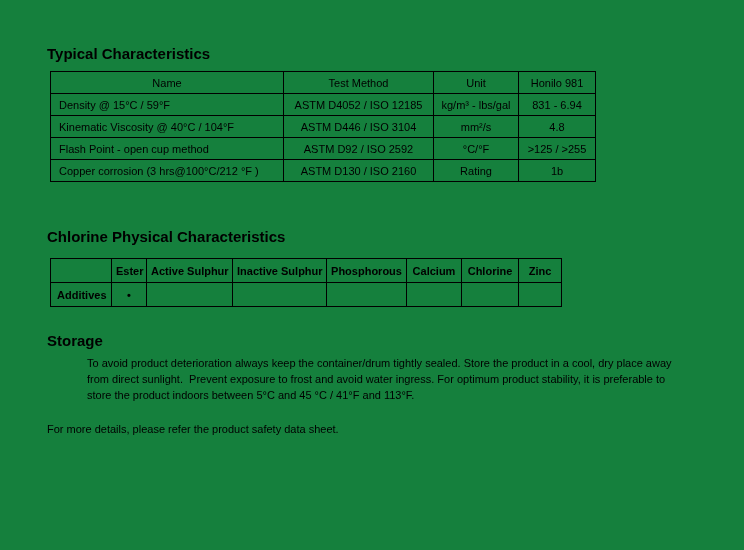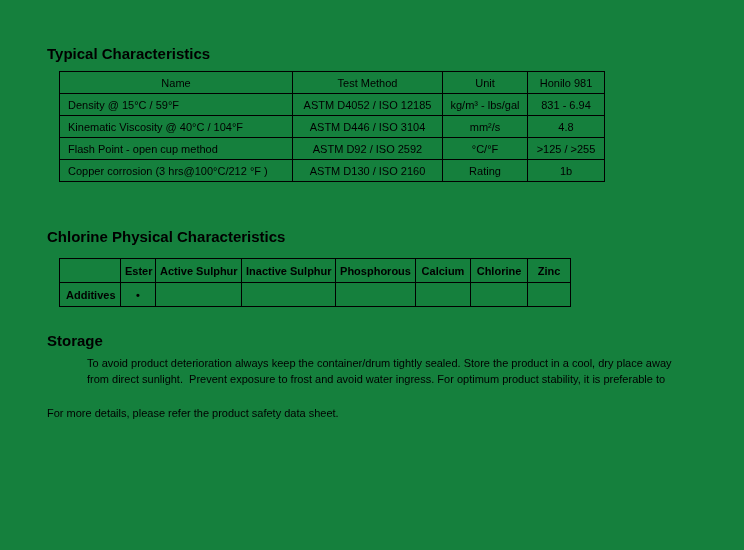--- a/index.html
+++ b/index.html
@@ -16,21 +16,21 @@
     .content { padding: 45px 47px 0 47px; }
     .section-heading {
       font-size: 15px;
       font-weight: bold;
       color: #000000;
       line-height: 17px;
     }
     table.data-table {
       border-collapse: collapse;
       table-layout: fixed;
-      margin-left: 12px;
+      margin-left: 3px;
       font-size: 11px;
       color: #000000;
     }
     table.data-table td, table.data-table th {
       border: 1px solid #000000;
       font-weight: normal;
       vertical-align: middle;
       text-align: center;
       padding: 0 4px;
       overflow: hidden;
@@ -148,18 +148,19 @@
       </tbody>
     </table>
 
     <div class="spacer-2"></div>
 
     <div class="section-heading">Storage</div>
 
     <div class="storage-text">
       <div class="line">To avoid product deterioration always keep the container/drum tightly sealed. Store the product in a cool, dry place away</div>
       <div class="line">from direct sunlight.  Prevent exposure to frost and avoid water ingress. For optimum product stability, it is preferable to</div>
+      <div class="line">store the product indoors between 5°C and 45 °C / 41°F and 113°F.</div>
     </div>
 
     <div class="storage-note">For more details, please refer the product safety data sheet.</div>
 
   </div>
 </div>
 
 </body></html>

